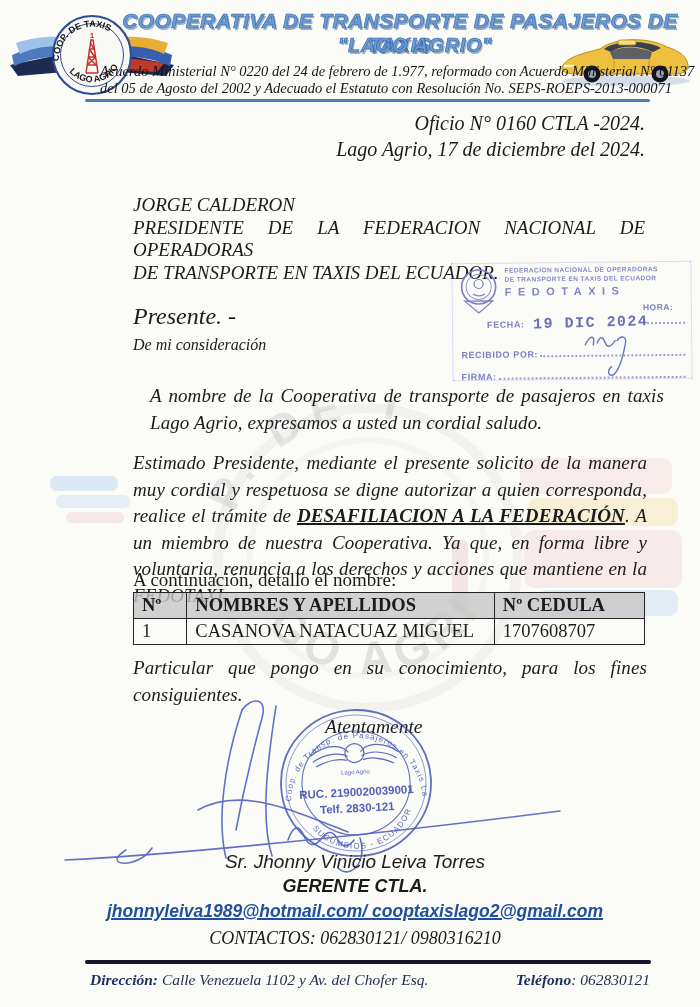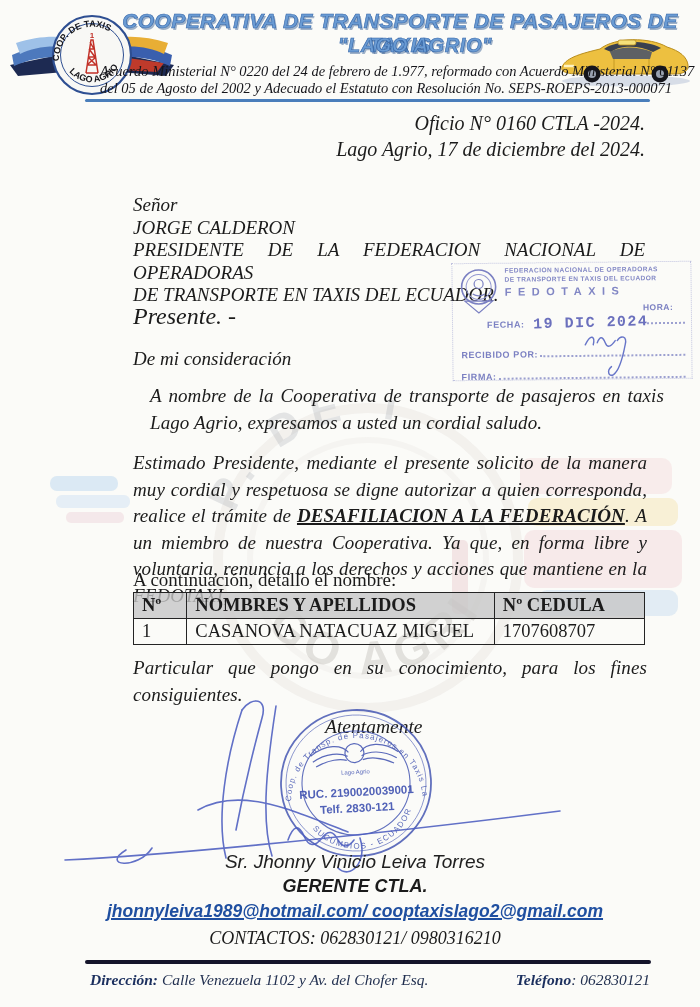--- a/index.html
+++ b/index.html
@@ -140,21 +140,20 @@
   <div class="abs acuerdo" style="left:100px;top:63px;">Acuerdo Ministerial N° 0220 del 24 de febrero de 1.977, reformado con Acuerdo Ministerial N° 01137</div>
   <div class="abs acuerdo" style="left:100px;top:80px;">del 05 de Agosto del 2002 y Adecuado el Estatuto con Resolución No. SEPS-ROEPS-2013-000071</div>
   <div class="abs bluerule" style="left:85px;top:99px;width:565px;"></div>
 
   <div class="abs oficio" style="left:280px;top:110px;width:365px;">
     <div>Oficio N° 0160 CTLA -2024.</div>
     <div>Lago Agrio, 17 de diciembre del 2024.</div>
   </div>
 
   <div class="abs recipient" style="left:133px;top:194px;width:512px;">
-    <div class="ser-it">Señor</div>
     <div class="ser-it">JORGE CALDERON</div>
     <div class="bold-it just-last">PRESIDENTE DE LA FEDERACION NACIONAL DE OPERADORAS</div>
     <div class="bold-it">DE TRANSPORTE EN TAXIS DEL ECUADOR.</div>
   </div>
 
   <div class="abs stamp" style="left:452px;top:262px;">
     <div class="stamp-head">
       <svg width="44" height="50" viewBox="0 0 44 50">
         <circle cx="22" cy="20" r="17" fill="none" stroke="#7b80c2" stroke-width="1.6"></circle>
         <circle cx="22" cy="20" r="12.5" fill="none" stroke="#9296cf" stroke-width="1"></circle>
@@ -183,21 +182,21 @@
     <div class="s-line r2">
       <span class="s-lab">FIRMA:</span>
         <span class="dots"></span>
     </div>
     <svg class="abs" style="left:128px;top:62px;" width="70" height="52" viewBox="0 0 70 52">
       <path d="M 4,20 C 10,8 14,12 12,20 M 16,18 q 4,-10 8,0 q 3,8 10,-2 M 36,16 c 4,-6 10,-4 8,4 c -2,10 -6,26 -12,30 c -5,3 -7,-4 -2,-8" fill="none" stroke="#4c5dc0" stroke-width="1.4" stroke-linecap="round" opacity=".85"></path>
     </svg>
   </div>
 
   <div class="abs ser-it" style="left:133px;top:303px;font-size:24px;">Presente. -</div>
-  <div class="abs ser-it" style="left:133px;top:348px;font-size:19px;">De mi consideración</div>
+  <div class="abs ser-it" style="left:133px;top:336px;font-size:16px;">De mi consideración</div>
 
   <div class="abs bodytext just" style="left:150px;top:383px;width:514px;">A nombre de la Cooperativa de transporte de pasajeros en taxis Lago Agrio, expresamos a usted un cordial saludo.</div>
 
   <div class="abs bodytext just" style="left:133px;top:450px;width:514px;">
     <span>Estimado Presidente, mediante el presente solicito de la manera muy cordial y respetuosa se digne autorizar a quien corresponda, realice el trámite de </span><span style="font-weight:bold;text-decoration:underline;text-decoration-thickness:2px;">DESAFILIACION A LA FEDERACIÓN</span><span>. A un miembro de nuestra Cooperativa.  Ya que, en forma libre y voluntaria, renuncia a los derechos y acciones que mantiene en la FEDOTAXI,</span>
   </div>
 
   <div class="abs" style="left:133px;top:569px;font-size:19px;">A continuación, detallo el nombre:</div>
 
   <table class="names abs" style="left:133px;top:592px;">

